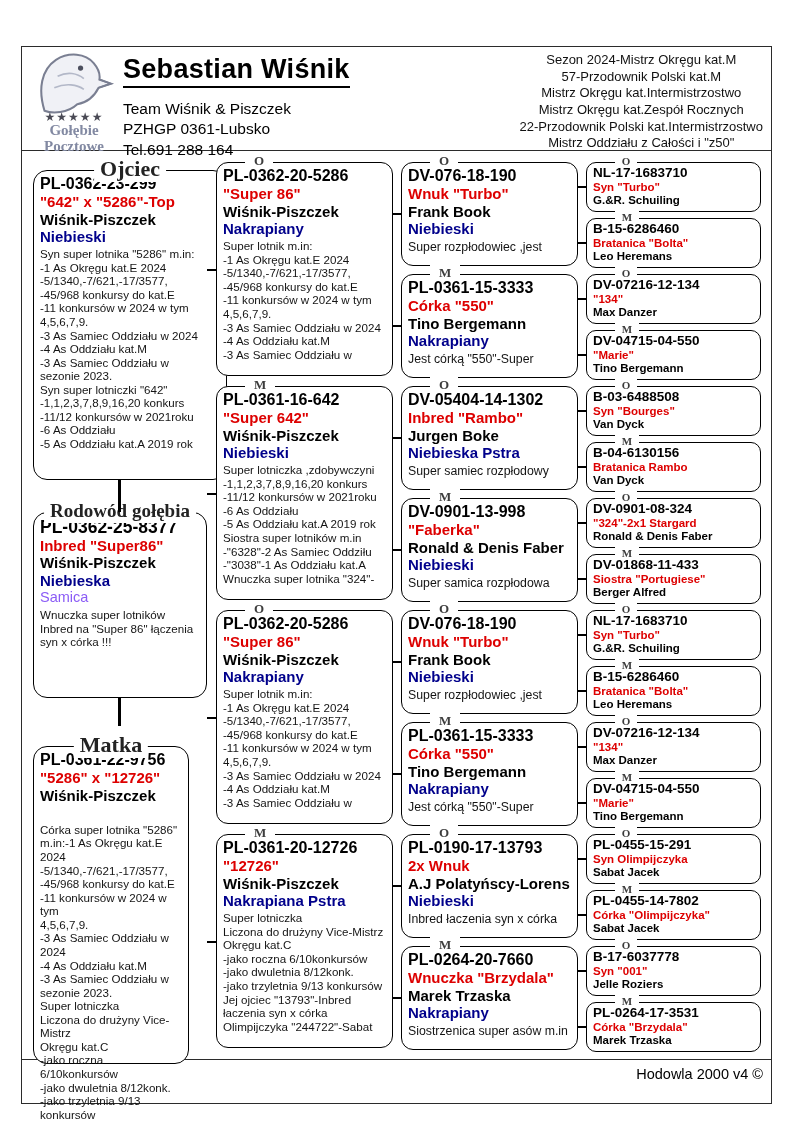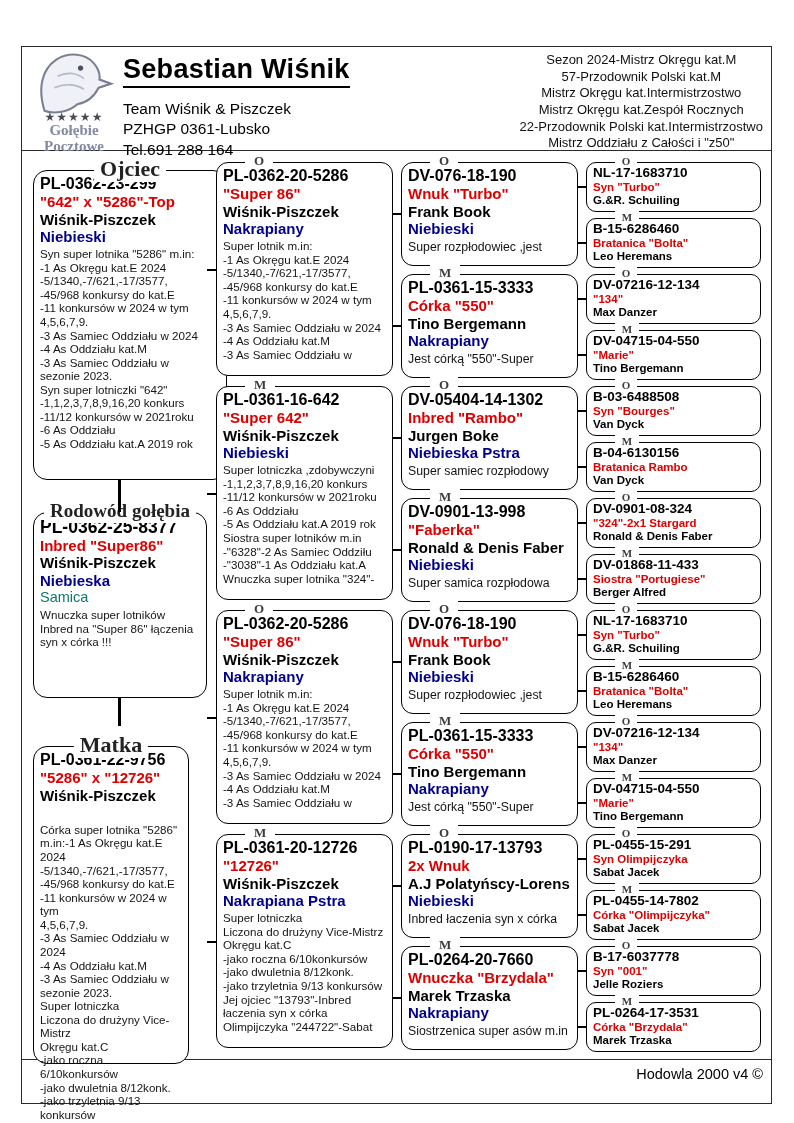--- a/index.html
+++ b/index.html
@@ -25,21 +25,21 @@
   .tag{position:absolute;top:-10px;left:16%;background:#fff;padding:0 9px;
        font-family:"Liberation Serif",serif;font-weight:bold;font-size:13px;color:#3c3c3c;line-height:1.2;}
   .biglabel{position:absolute;top:-15px;left:50%;transform:translateX(-50%);background:#fff;
        padding:0 6px;font-family:"Liberation Serif",serif;font-weight:bold;font-size:22px;
        color:#232323;white-space:nowrap;line-height:1.2;}
   .biglabel.small{font-size:19px;top:-13px;}
   .ring{font-weight:bold;font-size:16px;line-height:1.15;color:#000;}
   .nick{font-weight:bold;font-size:15px;line-height:1.15;color:#dd0000;}
   .owner{font-weight:bold;font-size:15px;line-height:1.15;color:#000;}
   .colr{font-weight:bold;font-size:15px;line-height:1.15;color:#00008b;min-height:17px;}
-  .sexl{font-size:14.5px;line-height:1.2;color:#0f766e;}
+  .sexl{font-size:14.5px;line-height:1.2;color:#8b5cf6;}
   .desc{font-size:11.6px;line-height:1.17;color:#141414;margin-top:2px;white-space:pre-line;}
   .bird .ring{font-size:17.5px;}
   .col3 .desc{font-size:12.3px;margin-top:3px;}
   .col4 .pbox{border-radius:10px;padding-top:2px;}
   .col4 .tag{font-size:11px;top:-8px;padding:0 7px;}
   .col4 .ring{font-size:13.5px;}
   .col4 .nick,.col4 .owner{font-size:11.5px;line-height:1.2;}
   
   .conn{position:absolute;height:0;border-top:2px solid #000;}
   .vconn{position:absolute;width:0;border-left:3px solid #000;}

